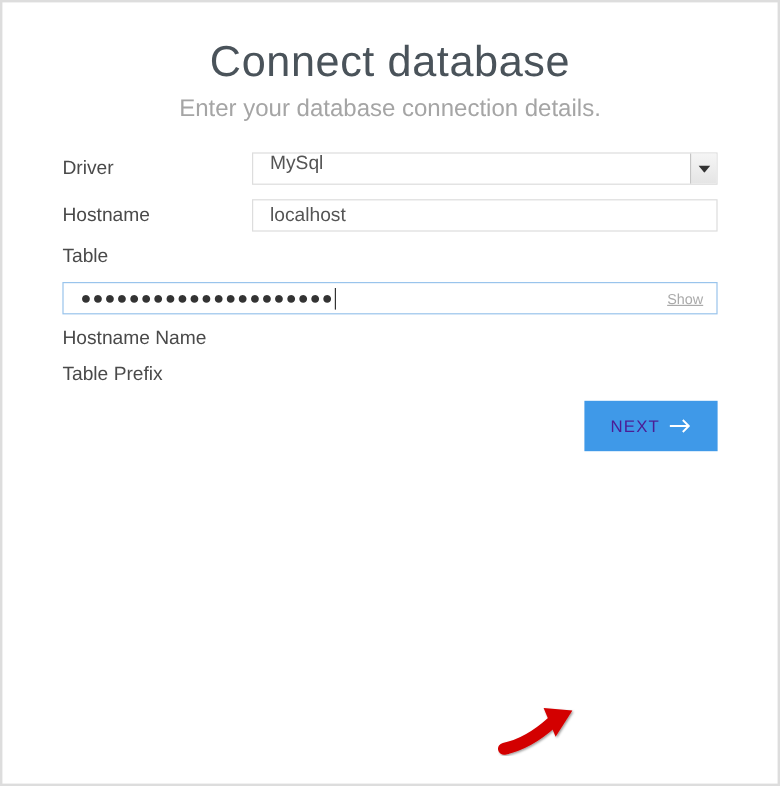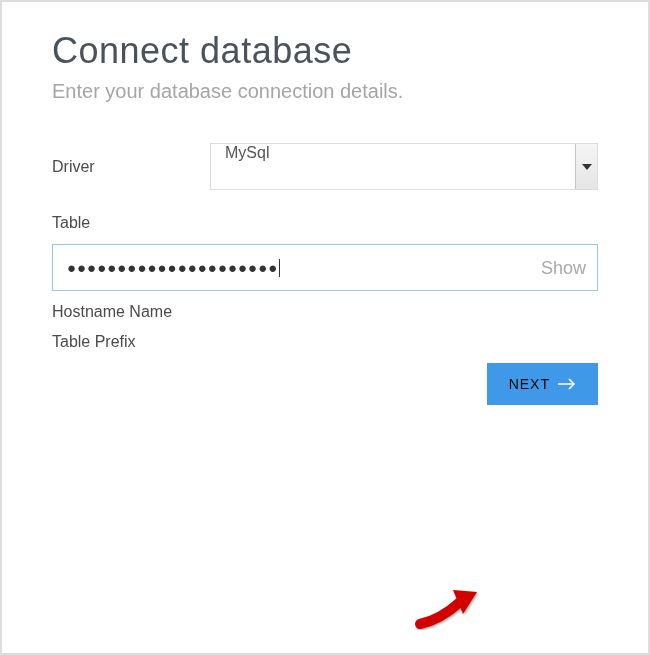--- a/index.html
+++ b/index.html
@@ -12,22 +12,22 @@
       font-family: -apple-system, BlinkMacSystemFont, "Segoe UI", Helvetica, Arial, sans-serif;
       background: #fff;
       width: 650px;
       height: 655px;
       position: relative;
       border: 2px solid #ddd;
       padding: 28px 50px 0 50px;
     }
 
     .header {
-      text-align: left;
-      margin-bottom: 40px;
+      text-align: center;
+      margin-bottom: 24px;
     }
 
     .title {
       font-size: 36px;
       font-weight: 300;
       color: #4a535a;
       margin-bottom: 8px;
       letter-spacing: 0.5px;
     }
 
@@ -50,21 +50,21 @@
       flex-shrink: 0;
     }
 
     .input-wrap {
       flex: 1;
       position: relative;
     }
 
     .input, .select {
       width: 100%;
-      height: 47px;
+      height: 27px;
       border: 1px solid #ddd;
       padding: 0 14px;
       font-size: 16px;
       color: #555;
       font-family: inherit;
       background: #fff;
     }
 
     .focused {
       border-color: #99c4ec !important;
@@ -91,25 +91,26 @@
       width: 10px;
       height: 6px;
     }
 
     .show-btn {
       position: absolute;
       right: 12px;
       top: 50%;
       transform: translateY(-50%);
       color: #aaa;
-      font-size: 18px;
+      font-size: 12px;
       background: none;
       border: none;
       cursor: pointer;
       font-family: inherit;
+      text-decoration: underline;
     }
 
     .password-dots {
       font-family: Arial, sans-serif;
       letter-spacing: 1px;
       font-size: 15px;
       color: #333;
     }
 
     .caret {
@@ -122,21 +123,21 @@
     }
 
     .actions {
       text-align: right;
       margin-top: 8px;
       padding-right: 0;
     }
 
     .next-btn {
       background: #3f99e8;
-      color: #000000;
+      color: #4c1d95;
       border: none;
       font-size: 14px;
       font-weight: 500;
       padding: 13px 22px;
       cursor: pointer;
       letter-spacing: 1px;
       display: inline-flex;
       align-items: center;
       gap: 8px;
     }
@@ -167,20 +168,24 @@
     <div class="input select">MySql</div>
     <div class="select-btn">
       <svg viewBox="0 0 10 6">
           <path d="M0 0 L5 6 L10 0 Z" fill="#333"></path>
         </svg>
     </div>
   </div>
 </div>
 
 <div class="form-row">
+  <div class="label">Hostname</div>
+  <div class="input-wrap">
+    <input class="input" type="text" value="localhost" style="">
+  </div>
 </div>
 
 <div class="form-row">
   <div class="label">Table</div>
 </div>
 
 <div class="form-row">
   <div class="input-wrap">
     <div class="input focused" style="display:flex;align-items:center;">
       <span class="password-dots">●●●●●●●●●●●●●●●●●●●●●</span>

